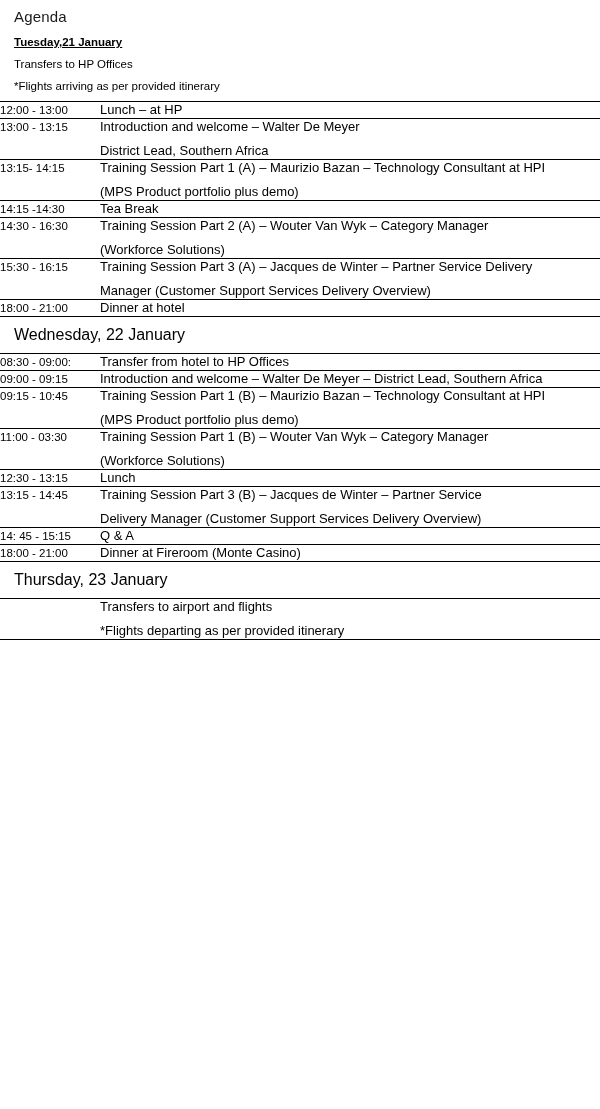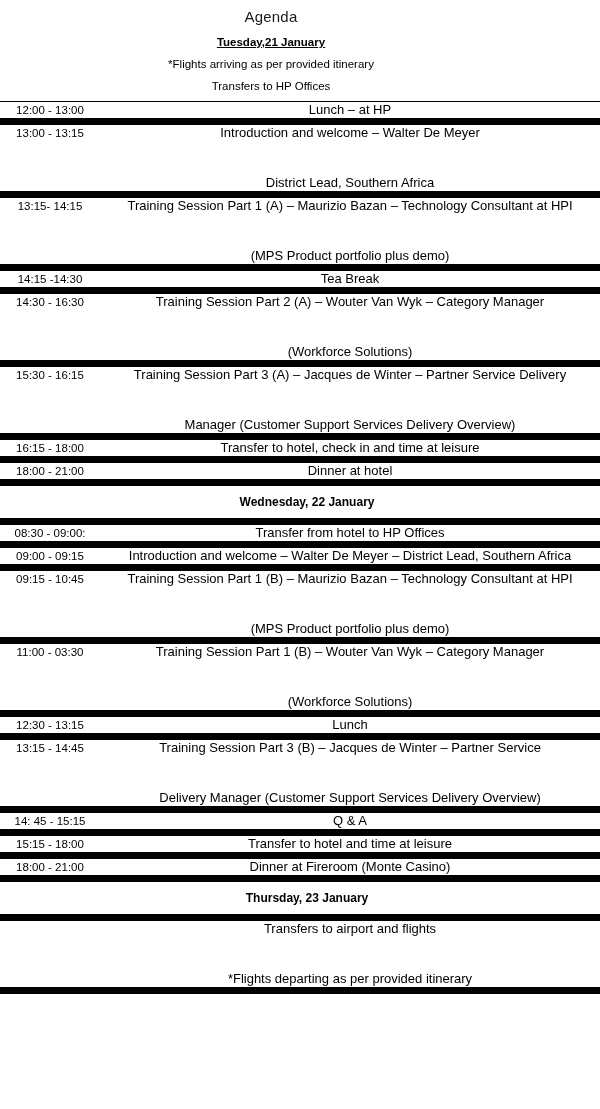--- a/index.html
+++ b/index.html
@@ -11,21 +11,20 @@
     width: 600px;
     height: 1109px;
     font-family: "Liberation Sans", sans-serif;
     color: #000000;
     -webkit-font-smoothing: antialiased;
   }
   .page {
     width: 528px;
     box-sizing: border-box;
     padding: 0;
-    text-align: center;
   }
   .doc-title {
     font-size: 15px;
     color: #1a1a1a;
     padding: 8px 0 6px 14px;
     letter-spacing: 0.2px;
   }
   .intro {
     padding: 0 0 0 14px;
   }
@@ -40,63 +39,63 @@
     text-decoration: underline;
   }
   table.agenda {
     border-collapse: collapse;
     width: 600px;
     table-layout: fixed;
     margin-top: 4px;
   }
   table.agenda td {
     border-top: 1px solid #000;
-    border-bottom: 7px solid #000000;
+    border-bottom: 1px solid #000000;
     vertical-align: top;
     padding: 0;
   }
   td.time {
     width: 100px;
     padding: 9px 0 9px 14px;
     font-size: 11.5px;
     line-height: 16px;
     box-sizing: border-box;
   }
   td.desc {
     padding: 9px 10px 9px 14px;
     font-size: 13px;
     line-height: 16px;
     box-sizing: border-box;
   }
   tr.section td {
     padding: 9px 0 9px 14px;
-    font-weight: bold;
-    font-size: 12px;
+    font-weight: normal;
+    font-size: 16px;
   }
   .line2 {
-    margin-top: 34px;
+    margin-top: 8px;
   }
   .bold {
     font-weight: bold;
   }
   .indent-time {
     padding-left: 21px;
   }
 </style>
 </head>
 <body>
 
 <div class="page">
 
   <div class="doc-title">Agenda</div>
 
   <div class="intro">
       <div class="intro-line bold">Tuesday,21 January</div>
+      <div class="intro-line">Transfers to HP Offices</div>
       <div class="intro-line">*Flights arriving as per provided itinerary</div>
-      <div class="intro-line">Transfers to HP Offices</div>
     </div>
 
   <table class="agenda">
     <tbody>
         <tr>
           <td class="time">12:00 - 13:00</td>
           <td class="desc">
             <div>Lunch – at HP</div>
           </td>
         </tr>
@@ -128,26 +127,20 @@
           </td>
         </tr>
         <tr>
           <td class="time">15:30 - 16:15</td>
           <td class="desc">
             <div>Training Session Part 3 (A) – Jacques de Winter – Partner Service Delivery</div>
             <div class="line2">Manager (Customer Support Services Delivery Overview)</div>
           </td>
         </tr>
         <tr>
-          <td class="time">16:15 - 18:00</td>
-          <td class="desc">
-            <div>Transfer to hotel, check in and time at leisure</div>
-          </td>
-        </tr>
-        <tr>
           <td class="time">18:00 - 21:00</td>
           <td class="desc">
             <div>Dinner at hotel</div>
           </td>
         </tr>
         <tr class="section">
           <td colspan="2">Wednesday, 22 January</td>
         </tr>
         <tr>
           <td class="time">08:30 - 09:00:</td>
@@ -188,26 +181,20 @@
             <div class="line2">Delivery Manager (Customer Support Services Delivery Overview)</div>
           </td>
         </tr>
         <tr>
           <td class="time">14: 45 - 15:15</td>
           <td class="desc">
             <div>Q &amp; A</div>
           </td>
         </tr>
         <tr>
-          <td class="time">15:15 - 18:00</td>
-          <td class="desc">
-            <div>Transfer to hotel and time at leisure</div>
-          </td>
-        </tr>
-        <tr>
           <td class="time">18:00 - 21:00</td>
           <td class="desc">
             <div>Dinner at Fireroom (Monte Casino)</div>
           </td>
         </tr>
         <tr class="section">
           <td colspan="2">Thursday, 23 January</td>
         </tr>
         <tr>
           <td class="time"></td>

